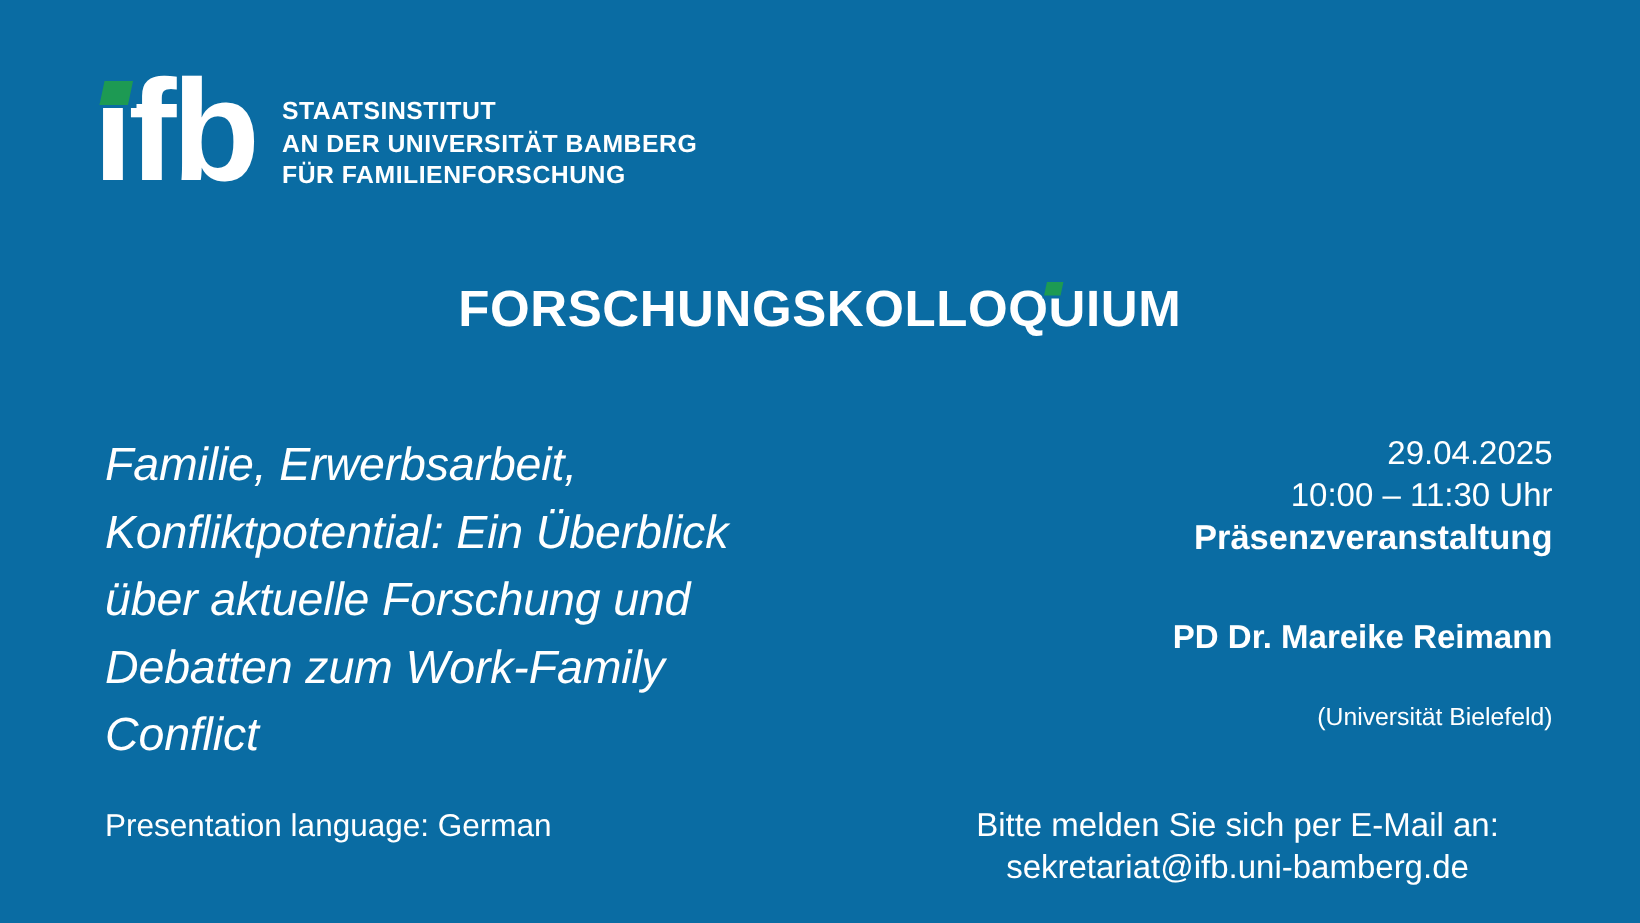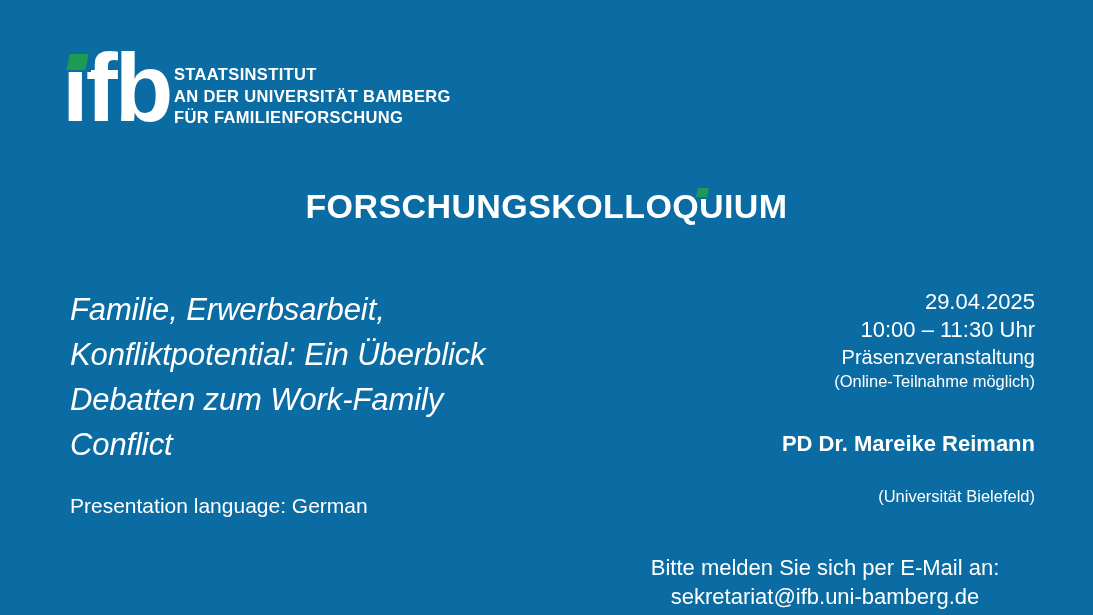--- a/index.html
+++ b/index.html
@@ -67,20 +67,21 @@
     position: absolute;
     left: 3px;
     top: 2px;
     width: 26px;
     height: 22px;
     background: #0a6ca3;
     z-index: 2;
   }
 
   .logo-text {
+    margin-left: 14px;
     padding-top: 16px;
     font-size: 16.5px;
     font-weight: bold;
     line-height: 1.31;
     letter-spacing: 0.35px;
     white-space: nowrap;
   }
 
   
   .heading-wrap {
@@ -150,22 +151,23 @@
   }
 
   .date-group .line-date,
   .date-group .line-time {
     font-size: 22px;
     line-height: 1.28;
     text-align: right;
   }
 
   .date-group .line-venue {
-    font-size: 20px;
+    font-size: 23px;
     line-height: 1.30;
+    font-weight: bold;
   }
 
   .date-group .line-note {
     font-size: 16.5px;
     line-height: 1.35;
   }
 
   .speaker-group {
     margin-top: 37px;
   }
@@ -216,33 +218,33 @@
       <span>FORSCHUNGSKOLLOQUIUM</span>
       <span class="heading-dot-mask"></span>
       <span class="heading-dot"></span>
     </div>
   </div>
 
   <div class="left-col">
     <div class="talk-title">
       <div>Familie, Erwerbsarbeit,</div>
       <div>Konfliktpotential: Ein Überblick</div>
+      <div>über aktuelle Forschung und</div>
       <div>Debatten zum Work-Family</div>
       <div>Conflict</div>
     </div>
     <div class="presentation-language">Presentation language: German</div>
   </div>
 
   <div class="right-col">
 
     <div class="date-group">
       <div class="line-date">29.04.2025</div>
       <div class="line-time">10:00 – 11:30 Uhr</div>
       <div class="line-venue">Präsenzveranstaltung</div>
-      <div class="line-note">(Online-Teilnahme möglich)</div>
     </div>
 
     <div class="speaker-group">
       <div class="speaker-name">PD Dr. Mareike Reimann</div>
       <div class="speaker-affil">(Universität Bielefeld)</div>
     </div>
 
     <div class="contact-group">
       <div class="contact-line">Bitte melden Sie sich per E-Mail an:</div>
       <div class="contact-email">sekretariat@ifb.uni-bamberg.de</div>

